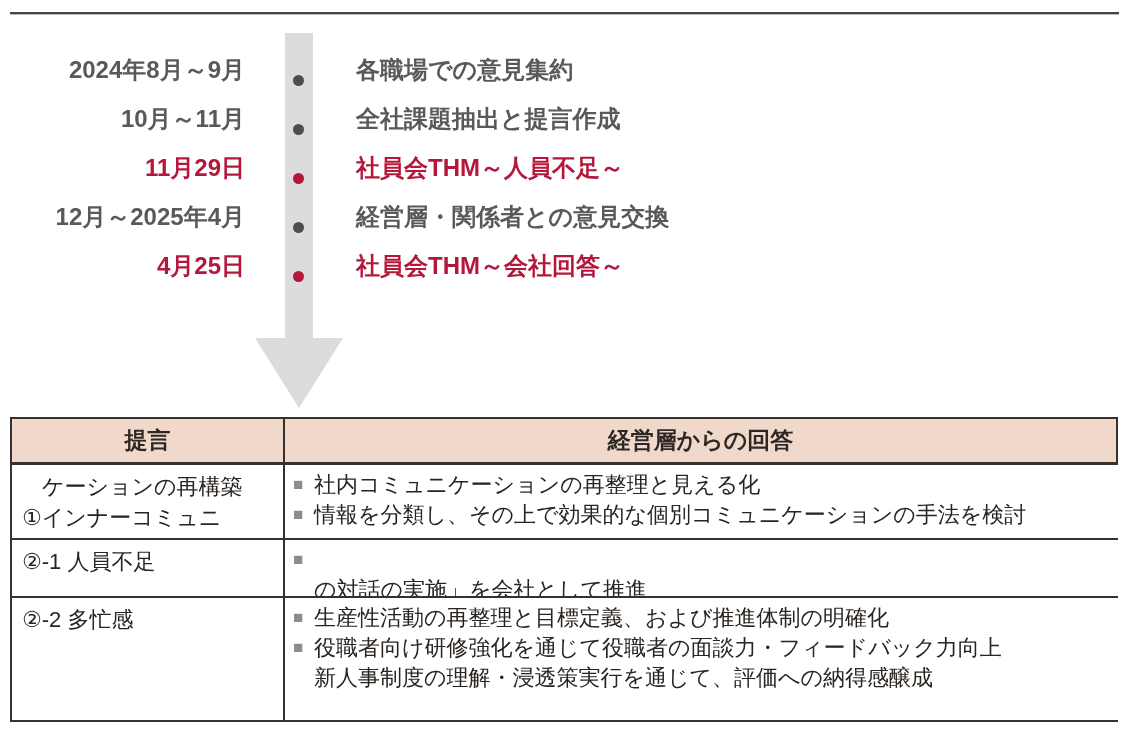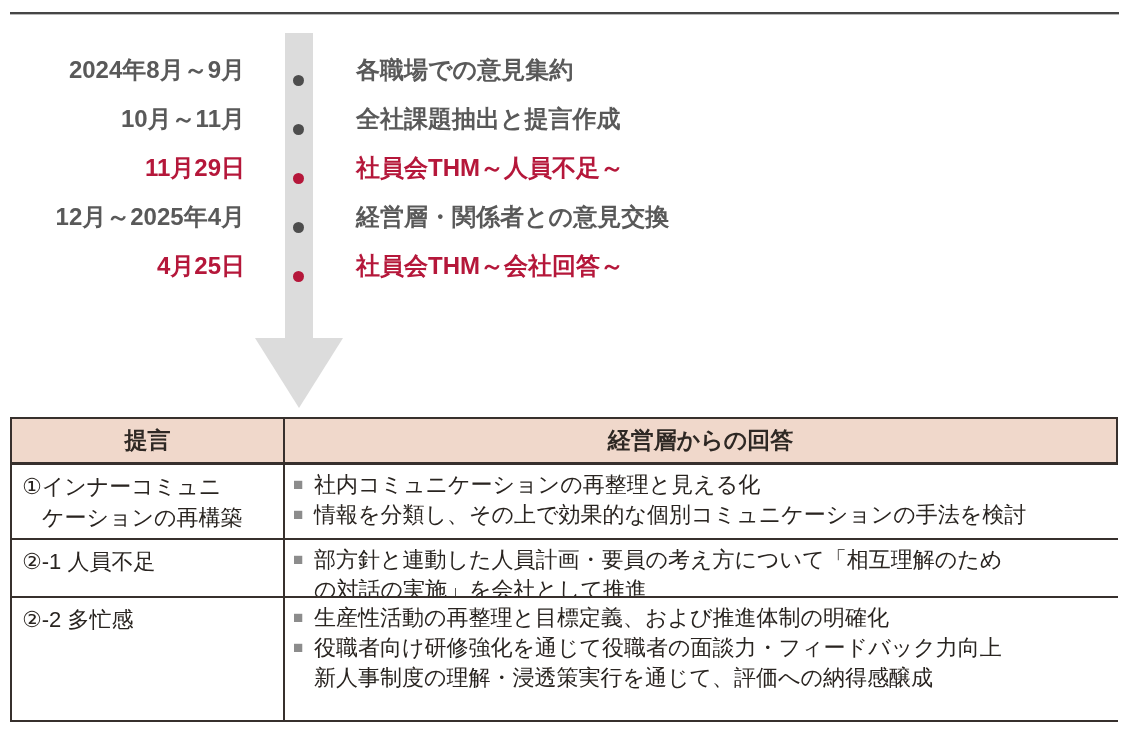--- a/index.html
+++ b/index.html
@@ -126,43 +126,42 @@
   </section>
 
   <section class="tbl">
     <div class="thead">
       <div class="th c1">提言</div>
       <div class="th c2">経営層からの回答</div>
     </div>
 
     <div class="trow h1">
       <div class="td c1">
+        <div class="p-line indent">ケーションの再構築</div>
         <div class="p-line">①インナーコミュニ</div>
-        <div class="p-line indent">ケーションの再構築</div>
       </div>
       <div class="td c2">
         <div class="ans-line">
           <span class="sq">■</span>
           <span>社内コミュニケーションの再整理と見える化</span>
         </div>
         <div class="ans-line">
           <span class="sq">■</span>
           <span>情報を分類し、その上で効果的な個別コミュニケーションの手法を検討</span>
         </div>
       </div>
     </div>
 
     <div class="trow h2">
       <div class="td c1">
         <div class="p-line">②-1 人員不足</div>
       </div>
       <div class="td c2">
         <div class="ans-line">
           <span class="sq">■</span>
-          <span>部方針と連動した人員計画・要員の考え方について「相互理解のため</span>
         </div>
         <div class="ans-line">
           <span class="sq"></span>
           <span>の対話の実施」を会社として推進</span>
         </div>
       </div>
     </div>
 
     <div class="trow h3">
       <div class="td c1">

